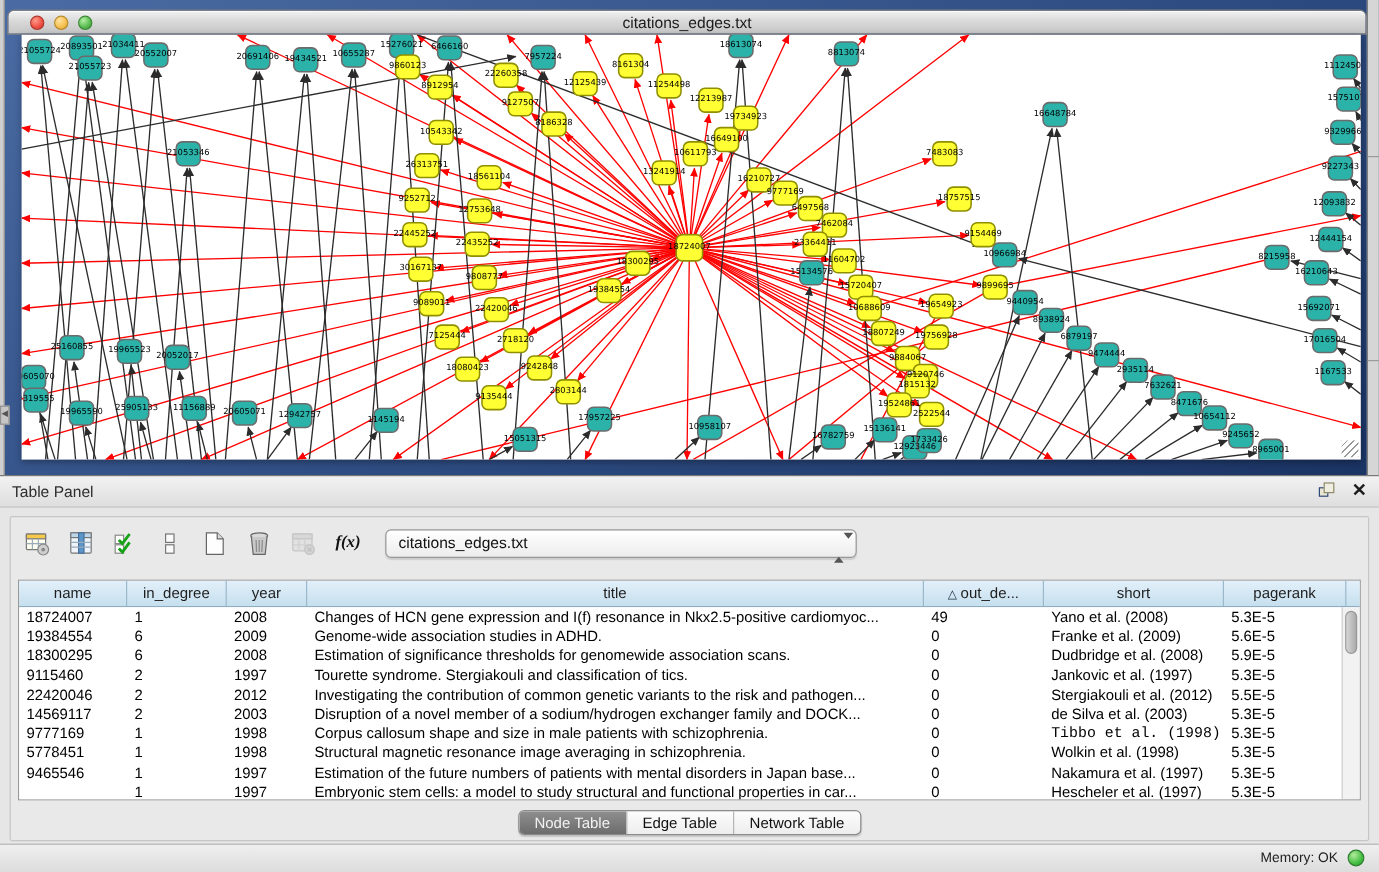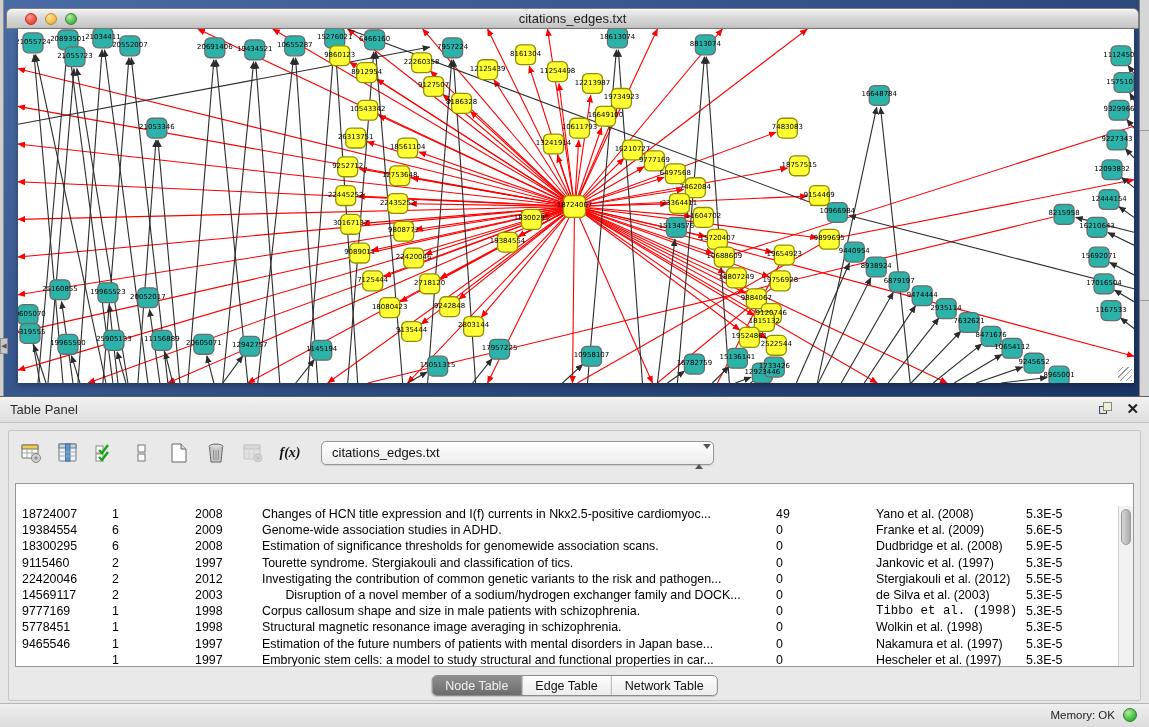--- a/index.html
+++ b/index.html
@@ -578,26 +578,35 @@
       <span class="tool-btn">
         <span class="fx-label">f(x)</span>
       </span>
       <div class="combo">
         <span>citations_edges.txt</span>
         <span class="spin"><span class="up"></span><span class="dn"></span></span>
       </div>
     </div>
 
     <div class="table-wrap">
+      <div class="thead" id="thead">
+          <div class="hcell" style="width: 90px;"><span>name</span></div>
+          <div class="hcell" style="width: 83px;"><span>in_degree</span></div>
+          <div class="hcell" style="width: 67px;"><span>year</span></div>
+          <div class="hcell" style="width: 514px;"><span>title</span></div>
+          <div class="hcell" style="width: 100px;"><span class="sort">△</span><span>out_de...</span></div>
+          <div class="hcell" style="width: 150px;"><span>short</span></div>
+          <div class="hcell" style="width: 102px;"><span>pagerank</span></div>
+        </div>
       <div class="tbody" id="tbody">
           <div class="trow">
             <div class="tcell" style="width: 90px;">18724007</div>
             <div class="tcell" style="width: 83px;">1</div>
             <div class="tcell" style="width: 67px;">2008</div>
-            <div class="tcell" style="width: 514px;">Changes of HCN title expression and I(f) currents in Nkx2.5-positive cardiomyoc...</div>
+            <div class="tcell" style="width: 514px;">Changes of HCN gene expression and I(f) resonance in Nkx2.5-positive cardiomyoc...</div>
             <div class="tcell" style="width: 100px;">49</div>
             <div class="tcell" style="width: 150px;">Yano et al. (2008)</div>
             <div class="tcell" style="width: 102px;">5.3E-5</div>
           </div>
           <div class="trow">
             <div class="tcell" style="width: 90px;">19384554</div>
             <div class="tcell" style="width: 83px;">6</div>
             <div class="tcell" style="width: 67px;">2009</div>
             <div class="tcell" style="width: 514px;">Genome-wide association studies in ADHD.</div>
             <div class="tcell" style="width: 100px;">0</div>
@@ -628,21 +637,21 @@
             <div class="tcell" style="width: 67px;">2012</div>
             <div class="tcell" style="width: 514px;">Investigating the contribution of common genetic variants to the risk and pathogen...</div>
             <div class="tcell" style="width: 100px;">0</div>
             <div class="tcell" style="width: 150px;">Stergiakouli et al. (2012)</div>
             <div class="tcell" style="width: 102px;">5.5E-5</div>
           </div>
           <div class="trow">
             <div class="tcell" style="width: 90px;">14569117</div>
             <div class="tcell" style="width: 83px;">2</div>
             <div class="tcell" style="width: 67px;">2003</div>
-            <div class="tcell" style="width: 514px; text-align: center;">Disruption of a novel member of a sodium/hydrogen exchanger family and DOCK...</div>
+            <div class="tcell" style="width: 514px;">Disruption of a novel member of a sodium/hydrogen exchanger family and DOCK...</div>
             <div class="tcell" style="width: 100px;">0</div>
             <div class="tcell" style="width: 150px;">de Silva et al. (2003)</div>
             <div class="tcell" style="width: 102px;">5.3E-5</div>
           </div>
           <div class="trow">
             <div class="tcell" style="width: 90px;">9777169</div>
             <div class="tcell" style="width: 83px;">1</div>
             <div class="tcell" style="width: 67px;">1998</div>
             <div class="tcell" style="width: 514px;">Corpus callosum shape and size in male patients with schizophrenia.</div>
             <div class="tcell" style="width: 100px;">0</div>

